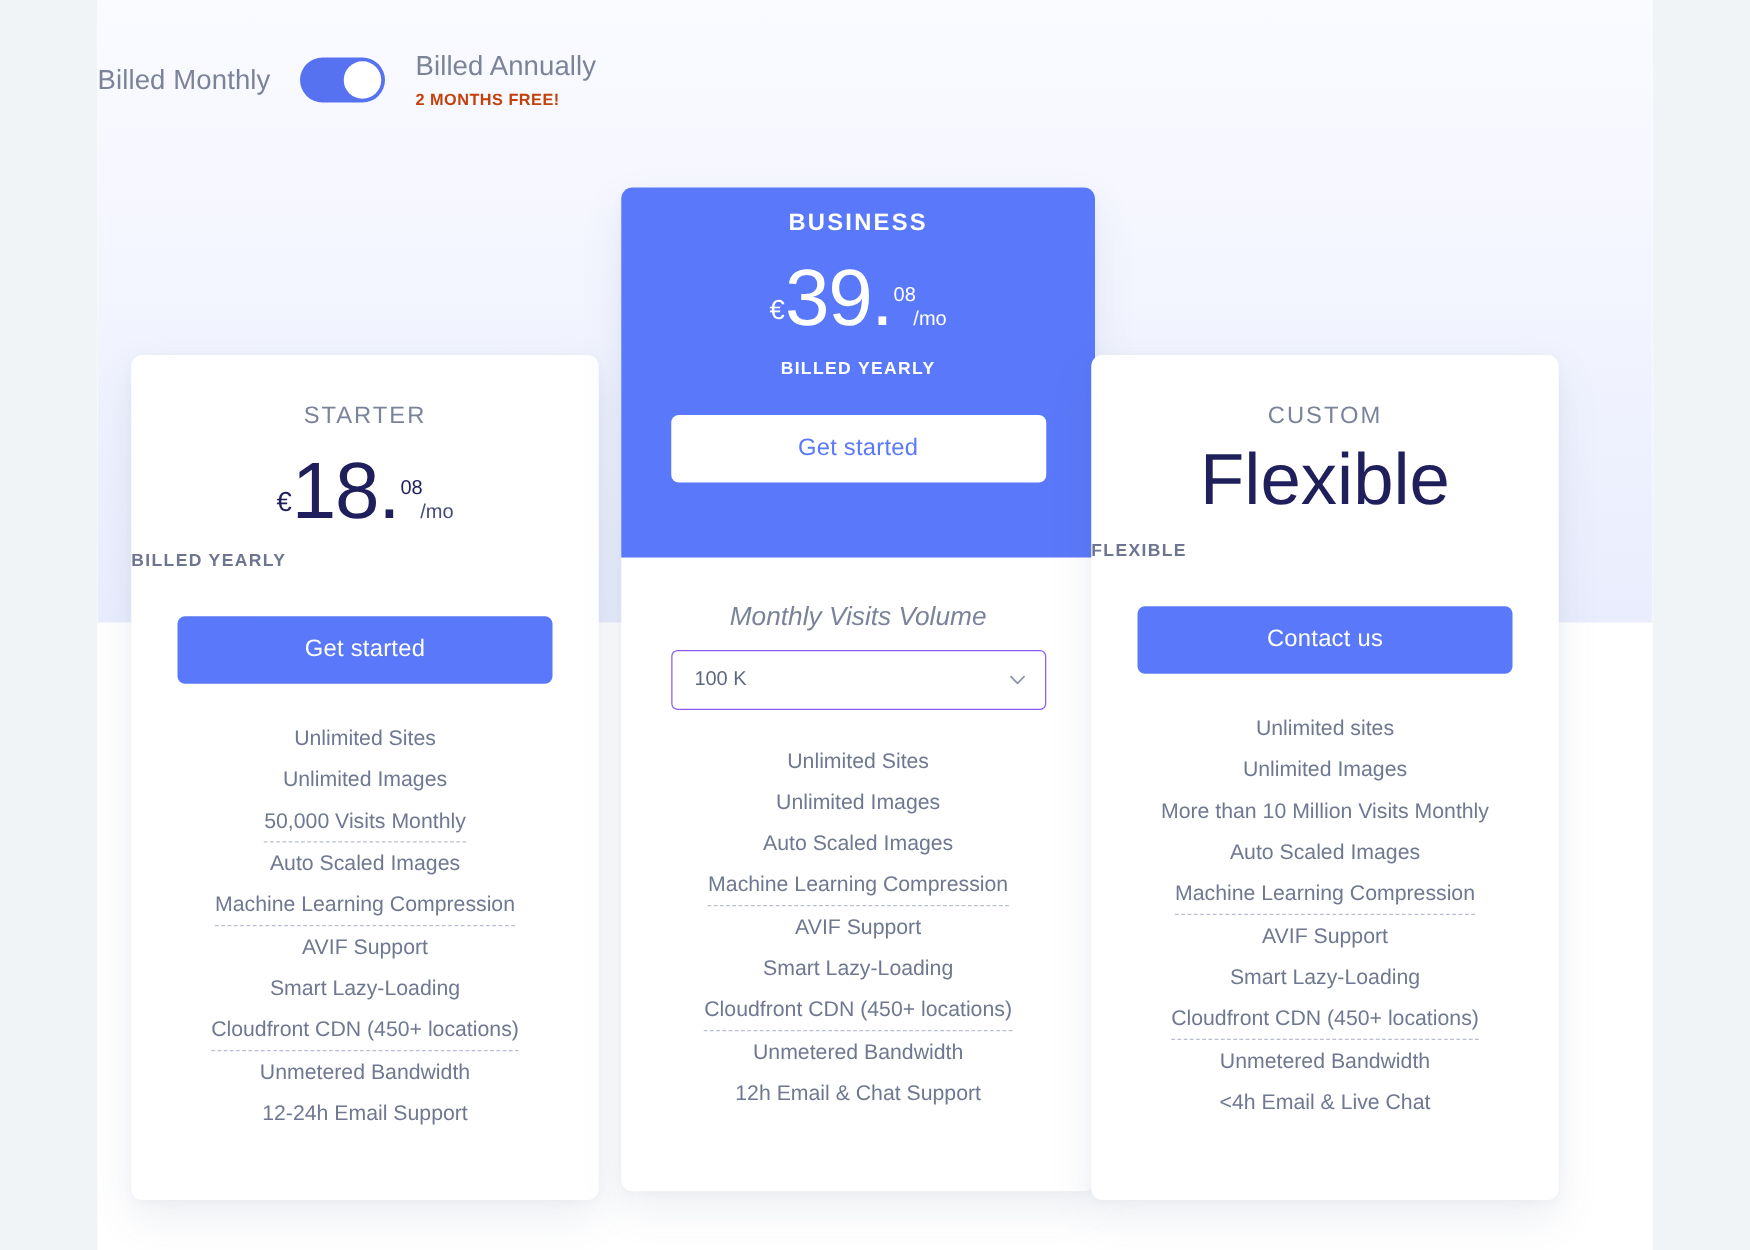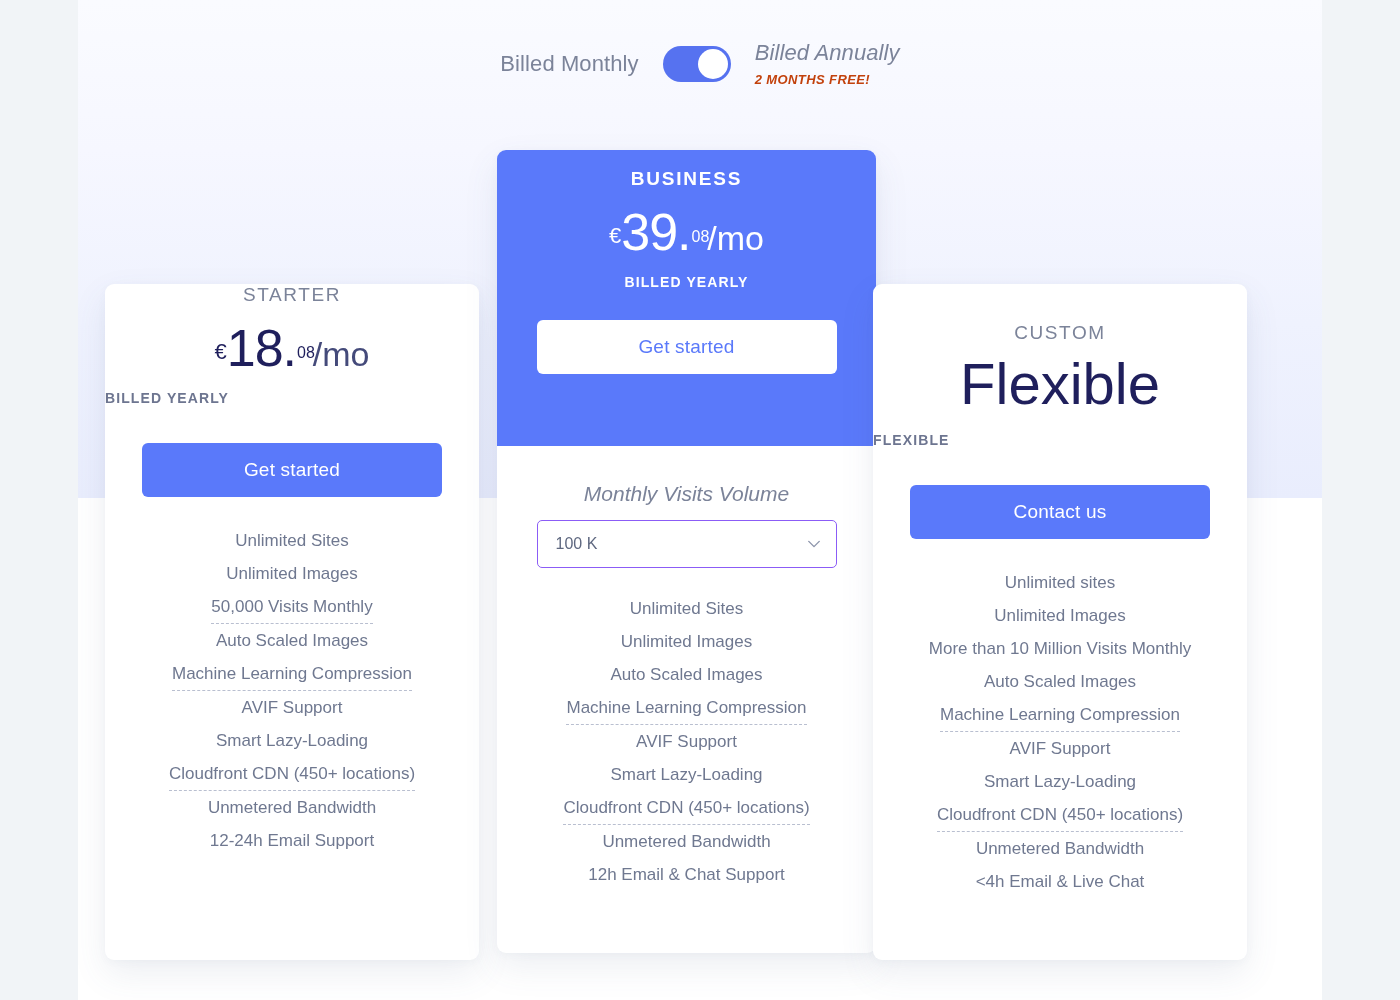--- a/index.html
+++ b/index.html
@@ -44,40 +44,39 @@
     height: 1000px;
   }
 
   
   .billing-toggle-row {
     position: absolute;
     left: 0;
     top: 40px;
     width: 1244px;
     display: flex;
-    justify-content: center;
+    justify-content: flex-start;
     align-items: center;
     gap: 2px;
   }
 
   .billing-label {
     font-size: 22px;
     color: #7b8399;
     letter-spacing: 0.1px;
     white-space: nowrap;
   }
 
   .billing-label.left { margin-right: 22px; }
 
   .toggle-stack {
     display: flex;
     flex-direction: column;
     align-items: flex-start;
     margin-left: 22px;
-    font-style: italic;
   }
 
   .toggle-switch {
     width: 68px;
     height: 36px;
     border-radius: 18px;
     background: #5672f0;
     position: relative;
     cursor: pointer;
     flex: none;
@@ -150,34 +149,34 @@
     margin-top: 16px;
   }
 
   .price-currency {
     font-size: 22px;
     color: #1f1f5c;
     align-self: flex-end;
     margin-bottom: 9px;
   }
   .price-main {
-    font-size: 52px;
+    font-size: 64px;
     color: #1f1f5c;
     line-height: 1;
     letter-spacing: -1px;
   }
   .price-cents {
     font-size: 16px;
     color: #1f1f5c;
     align-self: flex-start;
     margin-top: 22px;
     margin-left: 1px;
   }
   .price-period {
-    font-size: 34px;
+    font-size: 16px;
     color: #444a7a;
     margin-left: -2px;
   }
 
   .on-blue .price-currency,
   .on-blue .price-main,
   .on-blue .price-cents,
   .on-blue .price-period { color: #ffffff; }
 
   .price-flexible {
@@ -301,21 +300,21 @@
         <div class="toggle-knob"></div>
       </div>
 
       <div class="toggle-stack">
         <span class="billing-label">Billed Annually</span>
         <span class="free-badge">2 MONTHS FREE!</span>
       </div>
     </div>
 
     <div class="card card-side card-starter">
-      <div style="">
+      <div style="padding-top:38px;">
         <div class="plan-name">STARTER</div>
 
         <div class="price-row">
           <span class="price-currency">€</span>
           <span class="price-main">18.</span>
           <span class="price-cents">08</span>
           <span class="price-period">/mo</span>
         </div>
 
         <div class="billed-note">BILLED YEARLY</div>

